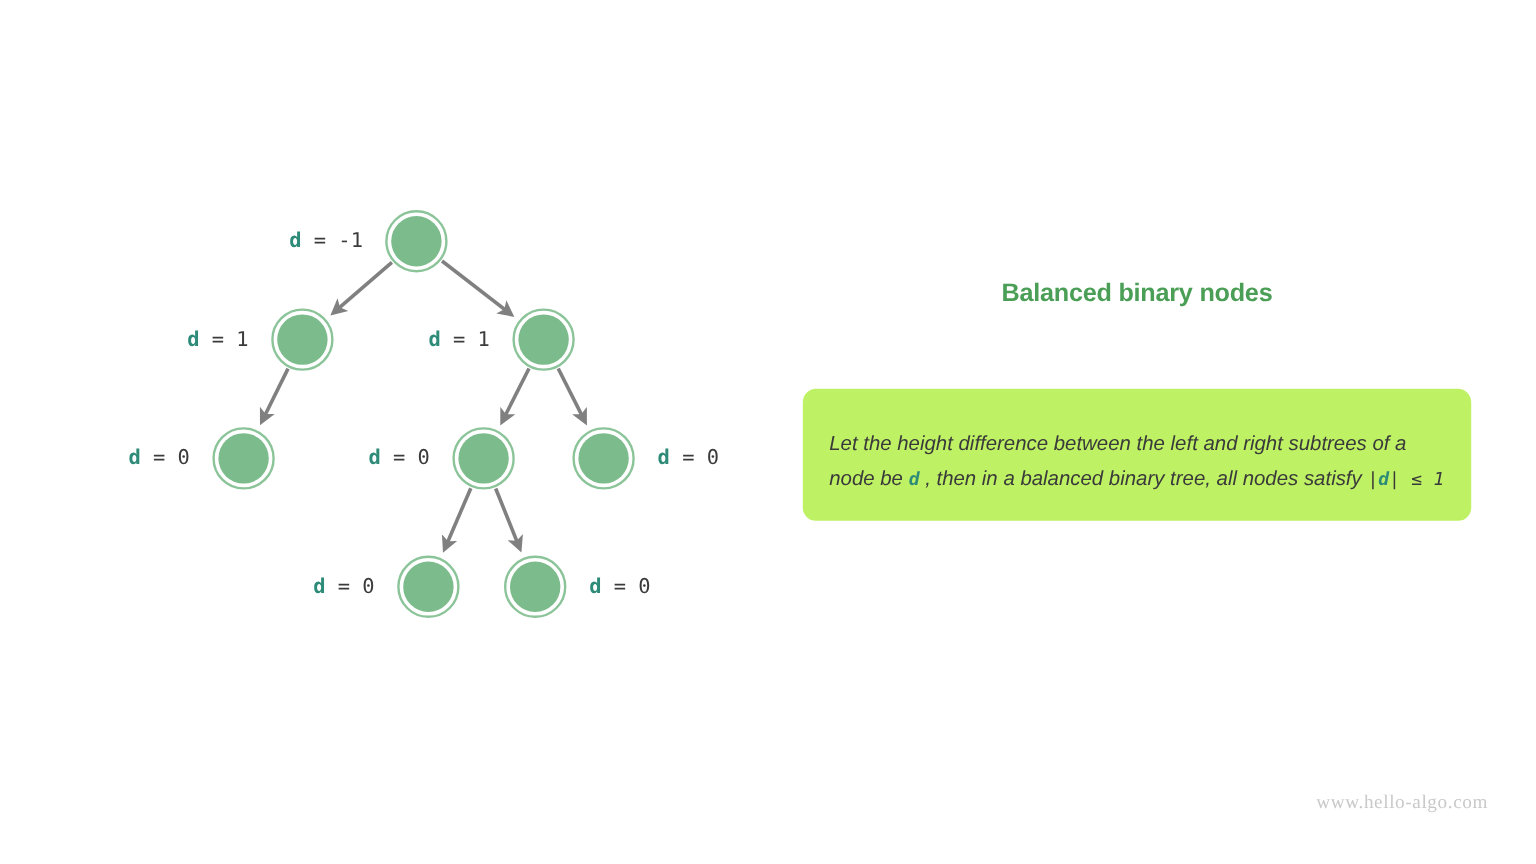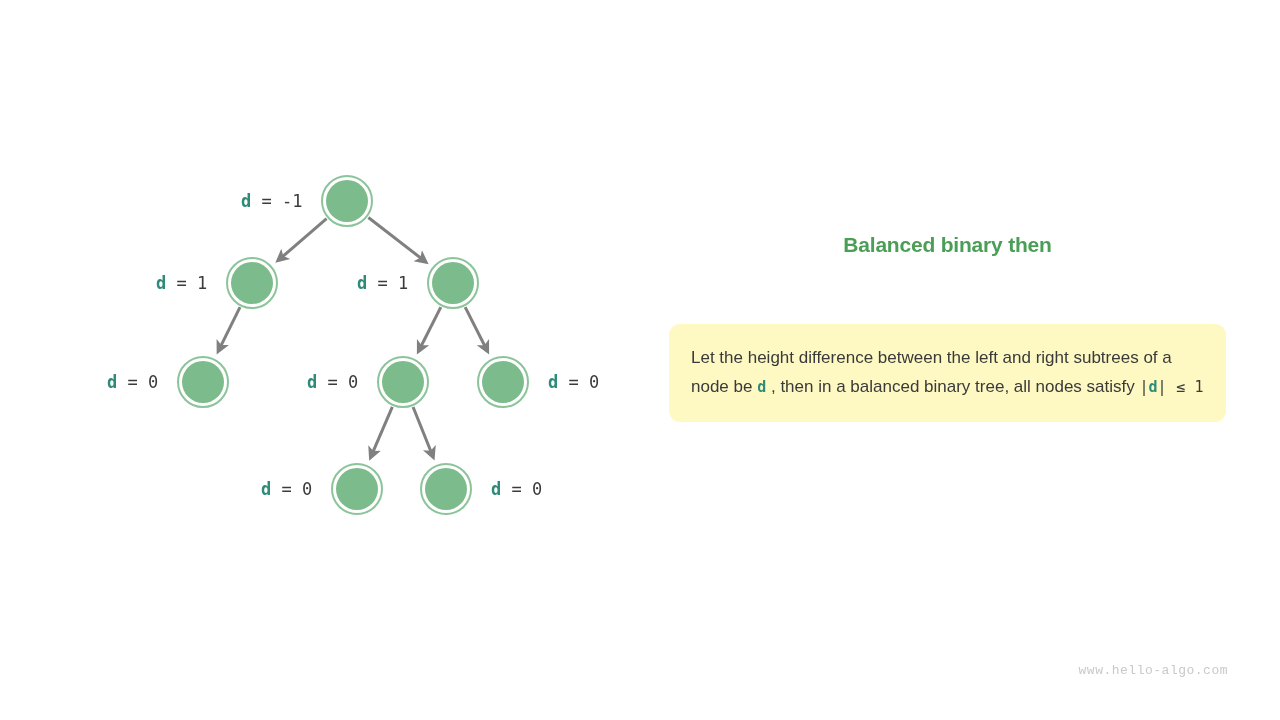--- a/index.html
+++ b/index.html
@@ -70,47 +70,48 @@
     color: #4a9e56;
     letter-spacing: -0.2px;
   }
 
   .info-panel {
     position: absolute;
     left: 669px;
     top: 324px;
     width: 557px;
     box-sizing: border-box;
-    background: #fef9c3;
+    background: #bef264;
     border-radius: 11px;
-    padding: 19px 22px 20px 22px;
+    padding: 31px 22px 20px 22px;
+    font-style: italic;
   }
   .info-text {
     font-size: 17px;
     line-height: 29px;
     color: #3a3a3a;
   }
   .info-text .var {
     font-family: "DejaVu Sans Mono", monospace;
     color: #2d8b78;
     font-weight: bold;
     font-size: 15px;
   }
   .info-text .op {
     font-family: "DejaVu Sans Mono", monospace;
     color: #3a3a3a;
     font-size: 15px;
   }
 
   .watermark {
     position: absolute;
-    right: 52px;
+    right: 40px;
     bottom: 42px;
-    font-family: Liberation Mono, monospace;
-    font-size: 13px;
+    font-family: Liberation Serif, serif;
+    font-size: 16px;
     color: #c9c9c9;
     letter-spacing: 0.5px;
   }
 </style>
 </head>
 <body>
 
 <div id="diagram-canvas">
   <svg id="edge-layer" width="1280" height="720" style="position:absolute;left:0;top:0;">
     <defs>
@@ -143,21 +144,21 @@
       <div class="node-label" style="top: 273px; left: 156px;"><span class="var">d</span><span> = 1</span></div>
       <div class="node-label" style="top: 273px; left: 357px;"><span class="var">d</span><span> = 1</span></div>
       <div class="node-label" style="top: 372px; left: 107px;"><span class="var">d</span><span> = 0</span></div>
       <div class="node-label" style="top: 372px; left: 307px;"><span class="var">d</span><span> = 0</span></div>
       <div class="node-label" style="top: 372px; left: 548px;"><span class="var">d</span><span> = 0</span></div>
       <div class="node-label" style="top: 479px; left: 261px;"><span class="var">d</span><span> = 0</span></div>
       <div class="node-label" style="top: 479px; left: 491px;"><span class="var">d</span><span> = 0</span></div>
     </div>
 </div>
 
-<div class="panel-title">Balanced binary then</div>
+<div class="panel-title">Balanced binary nodes</div>
 
 <div class="info-panel">
   <div class="info-text">
     <span>Let the height difference between the left and right subtrees of a node be </span><span class="var">d</span><span> , then in a balanced binary tree, all nodes satisfy </span><span class="op">|</span><span class="var">d</span><span class="op">|</span>&nbsp; <span class="op">≤</span>&nbsp; <span class="op">1</span>
   </div>
 </div>
 
 <div class="watermark">www.hello-algo.com</div>
 
 </body></html>

